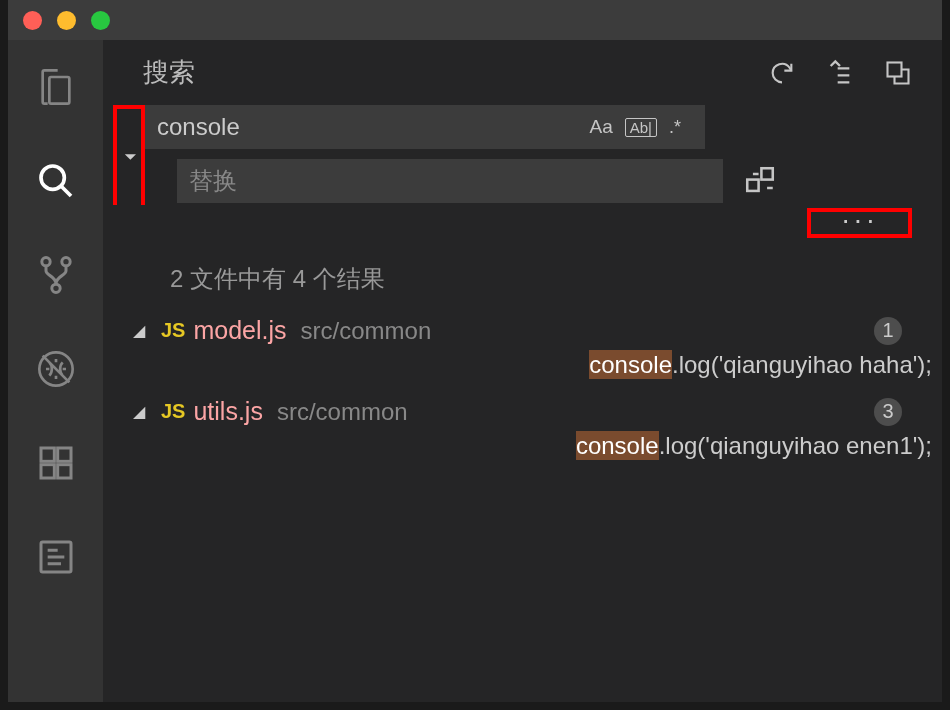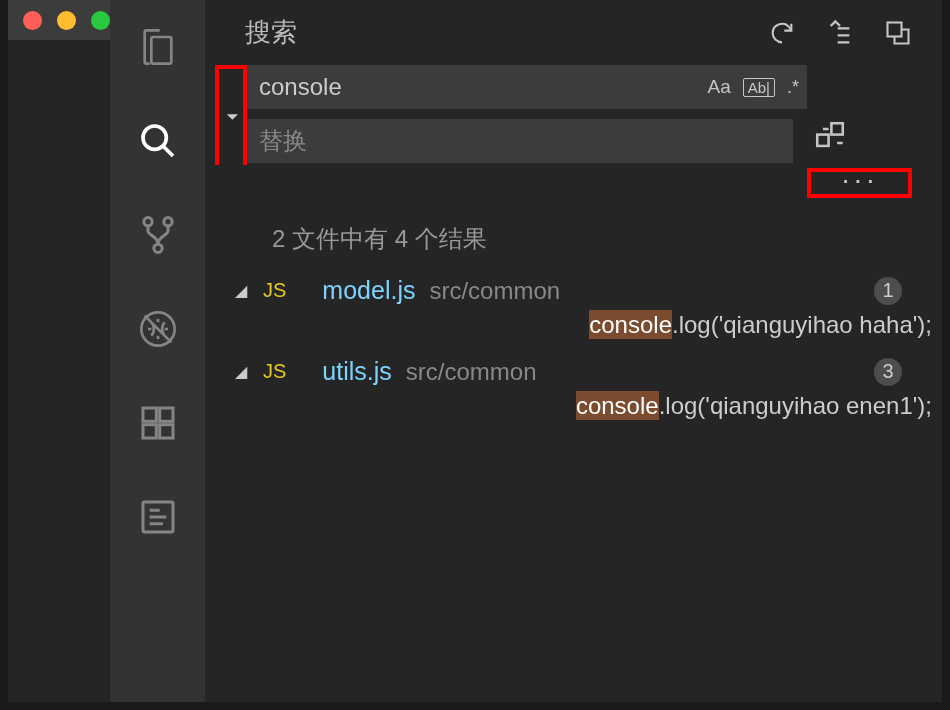--- a/index.html
+++ b/index.html
@@ -8,21 +8,21 @@
       height: 710px;
       background: #252526;
       font-family: -apple-system, BlinkMacSystemFont, "Segoe UI", sans-serif;
       overflow: hidden;
       color: #cccccc;
     }
     .window {
       width: 100%;
       height: 100%;
       display: flex;
-      flex-direction: row;
+      flex-direction: column;
       background: #252526;
       border-left: 8px solid #1a1a1a;
       border-right: 8px solid #1a1a1a;
       border-bottom: 8px solid #1a1a1a;
     }
     .title-bar {
       height: 40px;
       background: #3c3c3c;
       display: flex;
       align-items: center;
@@ -137,29 +137,31 @@
       font-size: 24px;
       padding: 0 12px;
       outline: none;
     }
     .input-field::placeholder {
       color: #888888;
     }
     .input-icons {
       display: flex;
       gap: 12px;
-      padding-right: 8px;
+      padding-right: 24px;
       align-items: center;
       color: #c5c5c5;
       font-size: 18px;
     }
     .replace-wrap {
       display: flex;
       gap: 20px;
+      align-items: center;
       max-width: 600px;
+      margin-left: 32px;
     }
     .replace-wrap .input-wrap { flex: 1; }
     .replace-action {
       width: 34px;
       height: 34px;
       color: #c5c5c5;
     }
     .ellipsis-row {
       display: flex;
       justify-content: flex-end;
@@ -215,27 +217,26 @@
       align-items: center;
       gap: 8px;
     }
     .chevron {
       color: #cccccc;
       font-size: 16px;
       width: 20px;
     }
     .js-badge {
       color: #e6c824;
-      font-weight: normal;
+      font-weight: bold;
       font-size: 20px;
     }
     .file-name {
-      color: #7dd3fc;
+      color: #fca5a5;
       font-size: 25px;
-      margin-left: 28px;
     }
     .file-path {
       color: #888888;
       font-size: 24px;
       margin-left: 6px;
     }
     .count-badge {
       background: #4d4d4d;
       color: #cccccc;
       border-radius: 14px;

